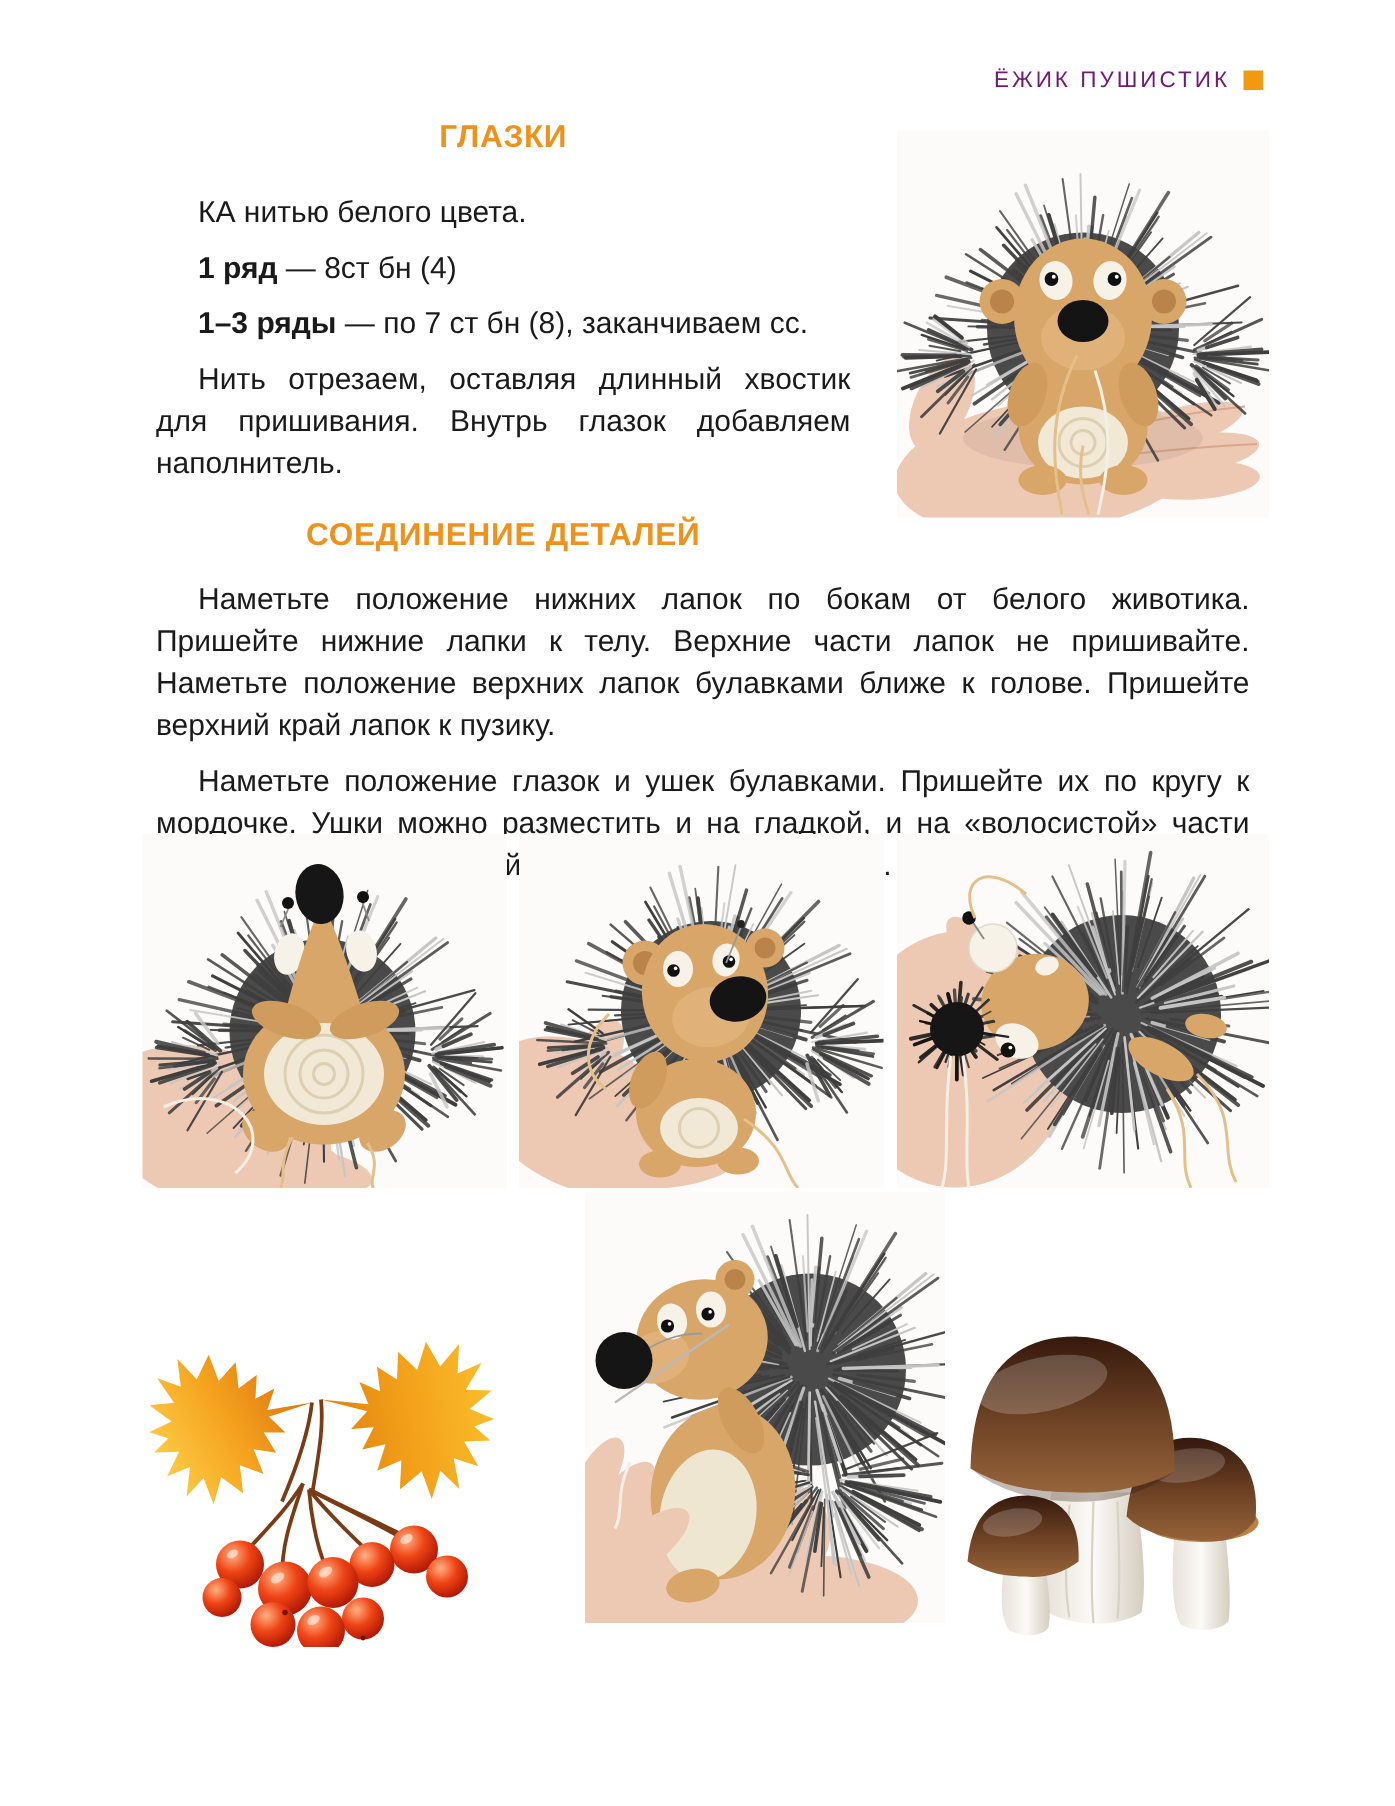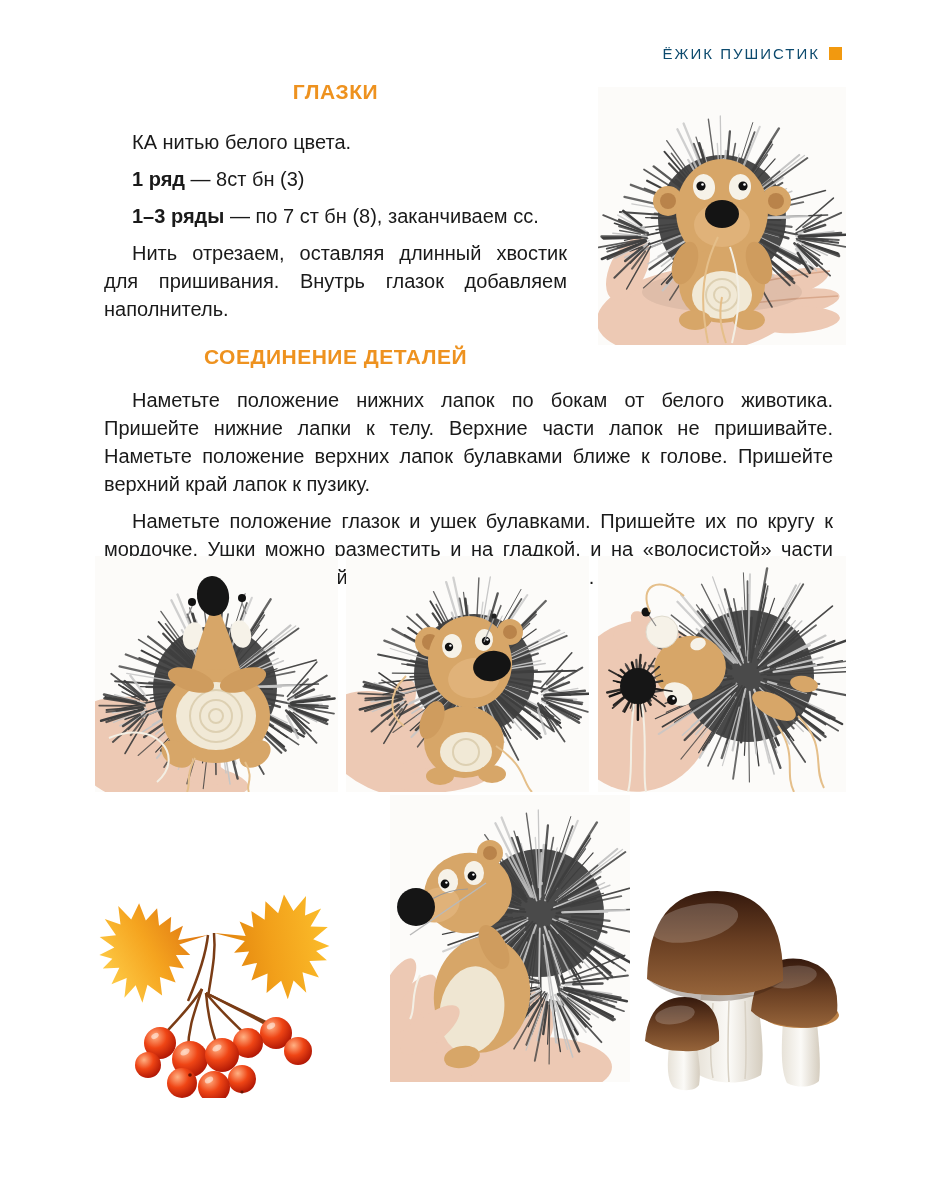--- a/index.html
+++ b/index.html
@@ -1,20 +1,20 @@
 <!DOCTYPE html>
 <html lang="ru"><head>
 <meta charset="utf-8">
 <style>
   html,body{margin:0;padding:0;background:#ffffff;}
   .page{position:relative;width:930px;height:1204px;background:#ffffff;overflow:hidden;
         font-family:"Liberation Sans",sans-serif;color:#1a1a1a;margin:0 auto;}
   
   .hdr{position:absolute;top:45px;right:88px;display:flex;align-items:center;gap:9px;}
-  .hdr-title{color:#0c4a6e;font-size:15px;letter-spacing:2px;font-weight:400;}
+  .hdr-title{color:#701a75;font-size:15px;letter-spacing:2px;font-weight:400;}
   .hdr-square{width:13px;height:13px;background:#F2990F;display:inline-block;}
   
   .sec-h{position:absolute;left:95px;width:481px;margin:0;text-align:center;
          font-size:21px;font-weight:700;color:#EE921F;letter-spacing:.5px;}
   .h-eyes{top:80px;}
   .h-assembly{top:345px;}
   
   .tcol{position:absolute;font-size:20px;line-height:28px;}
   .tcol p{margin:9px;text-indent:28px;}
   .just{text-align:justify;}
@@ -65,21 +65,21 @@
 
   <header class="hdr">
     <span class="hdr-title">ЁЖИК ПУШИСТИК</span>
     <span class="hdr-square"></span>
   </header>
 
   <h2 class="sec-h h-eyes">ГЛАЗКИ</h2>
 
   <div class="tcol eyes-col">
     <p>КА нитью белого цвета.</p>
-    <p><b>1 ряд</b><span> — 8ст бн (3)</span></p>
+    <p><b>1 ряд</b><span> — 8ст бн (4)</span></p>
     <p><b>1–3 ряды</b><span> — по 7 ст бн (8), заканчиваем сс.</span></p>
     <p class="just">Нить отрезаем, оставляя длинный хвостик для пришивания. Внутрь глазок добавляем наполнитель.</p>
   </div>
 
   <figure class="photo" style="left:598px;top:87px;width:248px;height:258px" aria-label="crocheted-hedgehog-front-view-held-in-hand">
     <svg viewBox="0 0 248 258" width="248" height="258">
       <rect width="248" height="258" fill="#fcfbf9"></rect>
       <g fill="#edc9b4">
         <ellipse cx="100" cy="224" rx="102" ry="44" transform="rotate(-7 100 224)"></ellipse>
         <ellipse cx="30" cy="182" rx="18" ry="34" transform="rotate(26 30 182)"></ellipse>

